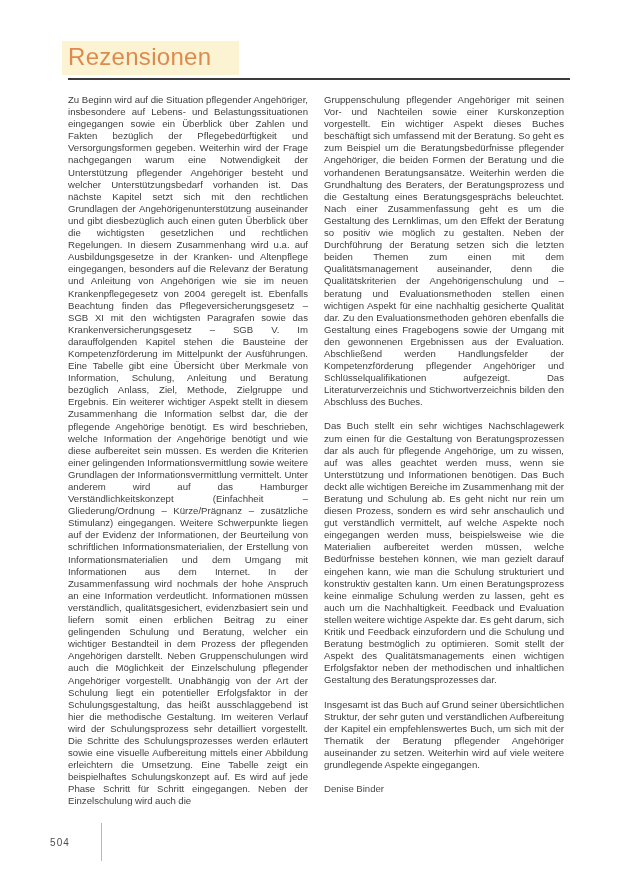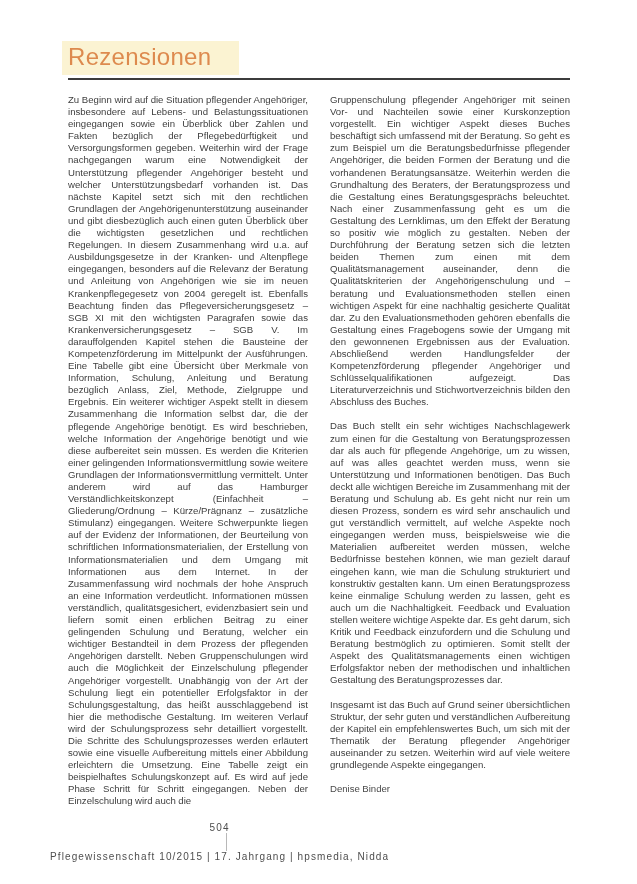--- a/index.html
+++ b/index.html
@@ -31,21 +31,21 @@
     border-top: 2px solid #3C3C3C;
     margin-top: 6px;
   }
   
   .columns {
     position: absolute;
     top: 94px;
     left: 68px;
     width: 502px;
     display: flex;
-    gap: 22px;
+    gap: 16px;
   }
   .col {
     width: 240px;
     font-size: 9.6px;
     line-height: 12.1px;
     text-align: justify;
     color: #3E3E3E;
     hyphens: auto;
     -webkit-hyphens: auto;
     word-spacing: -0.2px;
@@ -60,21 +60,20 @@
   .footer {
     position: absolute;
     top: 822px;
     left: 50px;
     height: 40px;
     display: flex;
     align-items: center;
     font-size: 10px;
     color: #4E4E4E;
     letter-spacing: 1.1px;
-    flex-direction: column;
   }
   .footer-divider {
     display: inline-block;
     width: 1px;
     height: 38px;
     background: #B8B8B8;
     margin: 0 17px 0 31px;
   }
 </style>
 </head>
@@ -95,16 +94,15 @@
       <p>Gruppenschulung pflegender Angehöriger mit seinen Vor- und Nachteilen sowie einer Kurskonzeption vorgestellt. Ein wichtiger Aspekt dieses Buches beschäftigt sich umfassend mit der Beratung. So geht es zum Beispiel um die Beratungsbedürfnisse pflegender Angehöriger, die beiden Formen der Beratung und die vorhandenen Beratungsansätze. Weiterhin werden die Grundhaltung des Beraters, der Beratungsprozess und die Gestaltung eines Beratungsgesprächs beleuchtet. Nach einer Zusammenfassung geht es um die Gestaltung des Lernklimas, um den Effekt der Beratung so positiv wie möglich zu gestalten. Neben der Durchführung der Beratung setzen sich die letzten beiden Themen zum einen mit dem Qualitätsmanagement auseinander, denn die Qualitätskriterien der Angehörigenschulung und –beratung und Evaluationsmethoden stellen einen wichtigen Aspekt für eine nachhaltig gesicherte Qualität dar. Zu den Evaluationsmethoden gehören ebenfalls die Gestaltung eines Fragebogens sowie der Umgang mit den gewonnenen Ergebnissen aus der Evaluation. Abschließend werden Handlungsfelder der Kompetenzförderung pflegender Angehöriger und Schlüsselqualifikationen aufgezeigt. Das Literaturverzeichnis und Stichwortverzeichnis bilden den Abschluss des Buches.</p>
       <p>Das Buch stellt ein sehr wichtiges Nachschlagewerk zum einen für die Gestaltung von Beratungsprozessen dar als auch für pflegende Angehörige, um zu wissen, auf was alles geachtet werden muss, wenn sie Unterstützung und Informationen benötigen. Das Buch deckt alle wichtigen Bereiche im Zusammenhang mit der Beratung und Schulung ab. Es geht nicht nur rein um diesen Prozess, sondern es wird sehr anschaulich und gut verständlich vermittelt, auf welche Aspekte noch eingegangen werden muss, beispielsweise wie die Materialien aufbereitet werden müssen, welche Bedürfnisse bestehen können, wie man gezielt darauf eingehen kann, wie man die Schulung strukturiert und konstruktiv gestalten kann. Um einen Beratungsprozess keine einmalige Schulung werden zu lassen, geht es auch um die Nachhaltigkeit. Feedback und Evaluation stellen weitere wichtige Aspekte dar. Es geht darum, sich Kritik und Feedback einzufordern und die Schulung und Beratung bestmöglich zu optimieren. Somit stellt der Aspekt des Qualitätsmanagements einen wichtigen Erfolgsfaktor neben der methodischen und inhaltlichen Gestaltung des Beratungsprozesses dar.</p>
       <p>Insgesamt ist das Buch auf Grund seiner übersichtlichen Struktur, der sehr guten und verständlichen Aufbereitung der Kapitel ein empfehlenswertes Buch, um sich mit der Thematik der Beratung pflegender Angehöriger auseinander zu setzen. Weiterhin wird auf viele weitere grundlegende Aspekte eingegangen.</p>
       <p class="author-signature">Denise Binder</p>
     </div>
   </div>
 
   <div class="footer">
     <span>504</span>
     <span class="footer-divider"></span>
-    <span>Pflegewissenschaft 10/2015 | 17. Jahrgang | hpsmedia, Nidda</span>
   </div>
 
 </div>
 
 </body></html>

